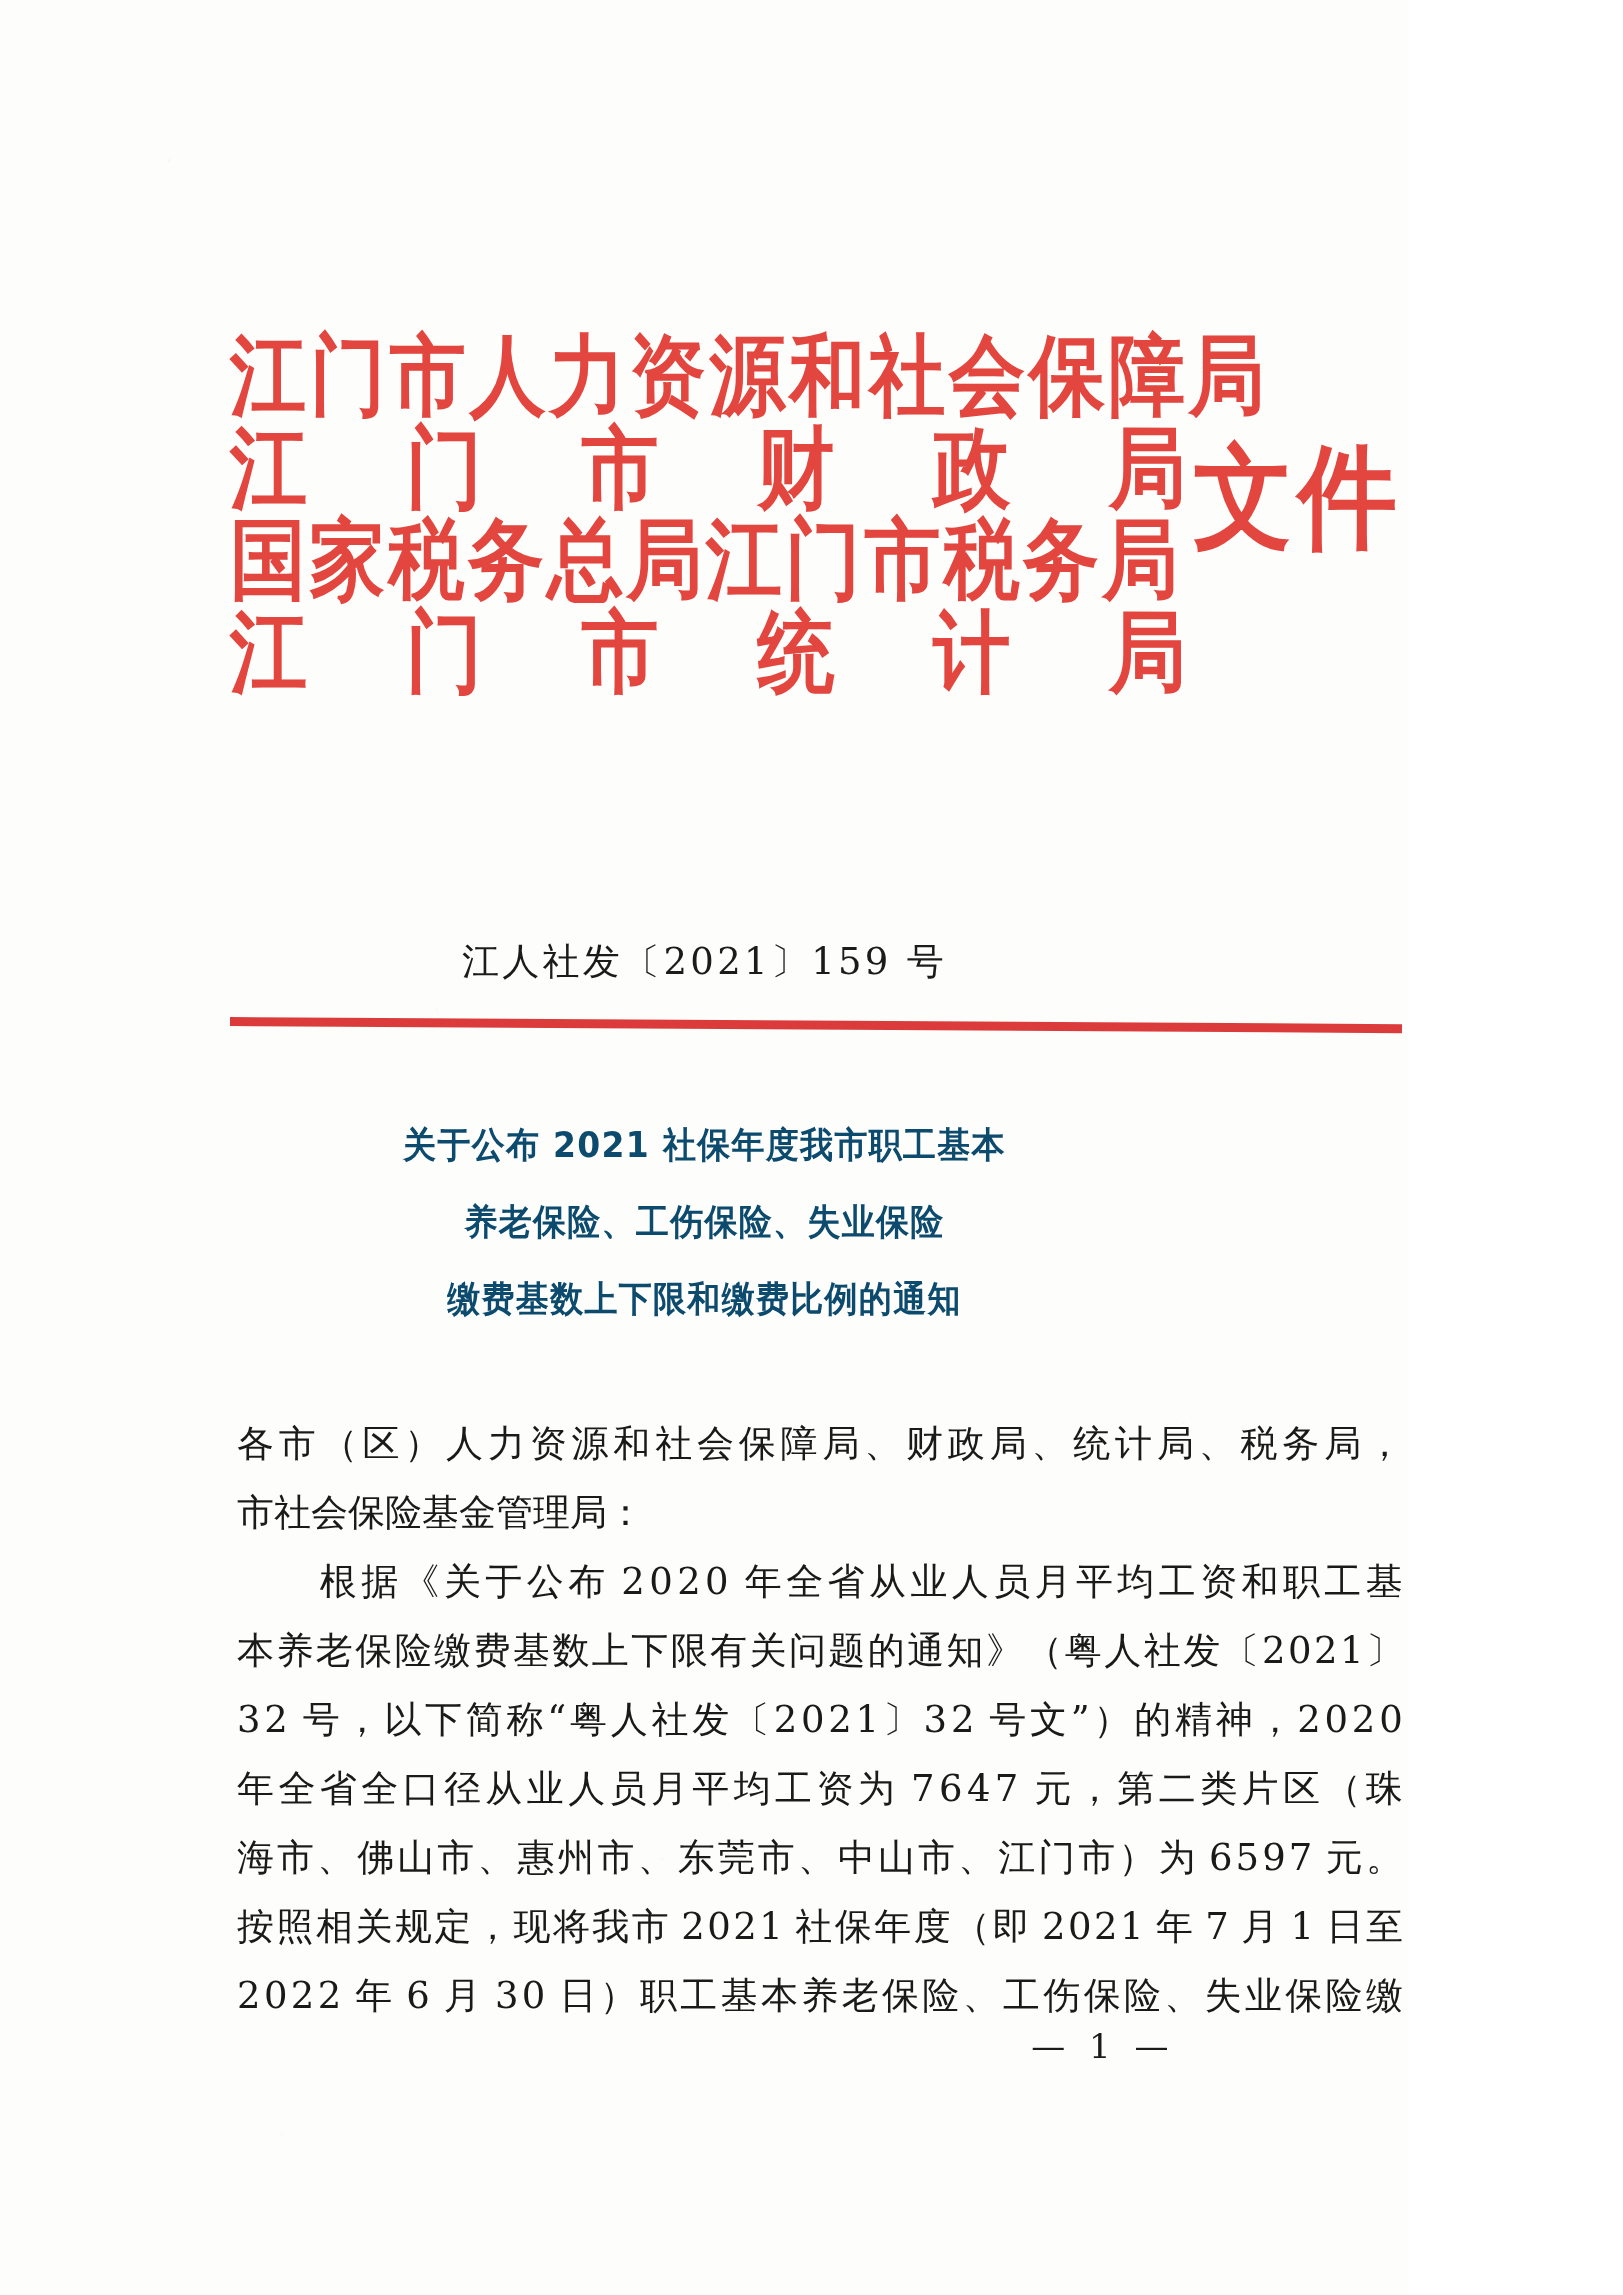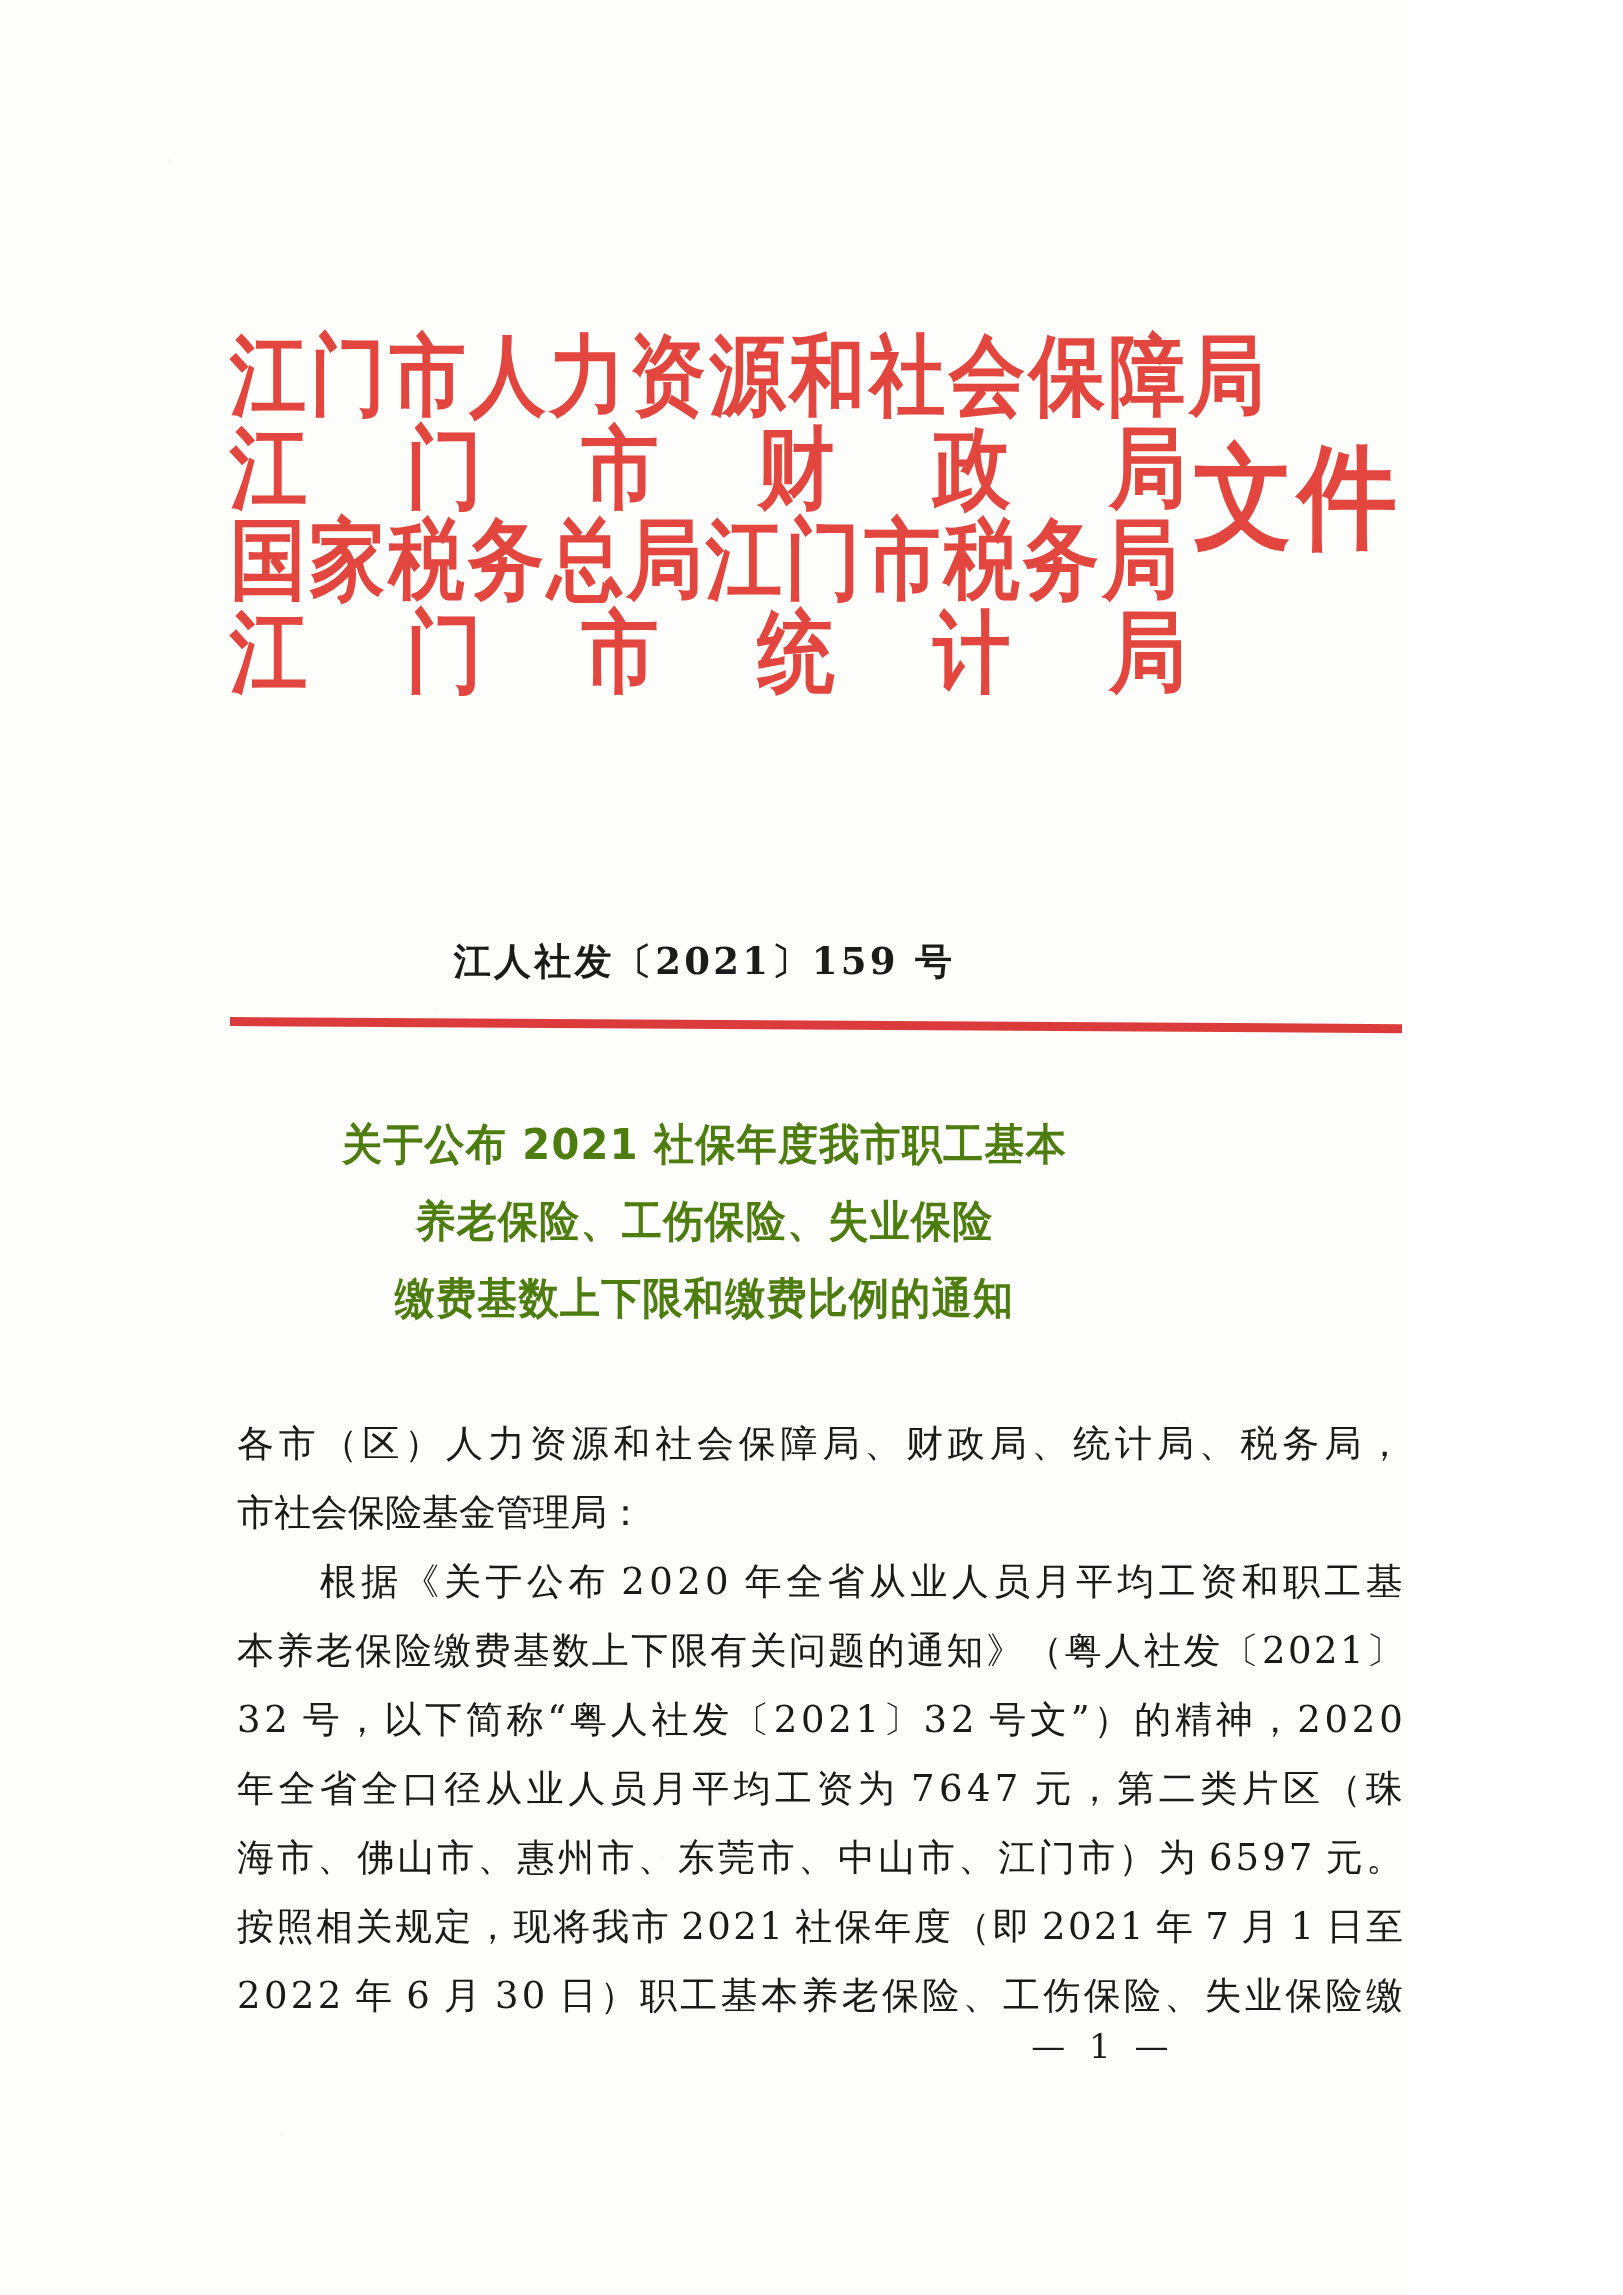--- a/index.html
+++ b/index.html
@@ -103,21 +103,20 @@
   .doc-number {
     position: absolute;
     left: 0;
     right: 0;
     top: 937px;
     text-align: center;
     font-family: "DejaVu Serif", "Liberation Serif", serif;
     font-size: 37px;
     letter-spacing: 3.3px;
     color: #1b1b1b;
-    font-weight: bold;
   }
 
   
   .red-rule {
     position: absolute;
     left: 230px;
     top: 1017px;
     width: 1172px;
     height: 8.5px;
     background: #dc3b3b;
@@ -125,24 +124,24 @@
     transform-origin: left center;
   }
 
   
   .doc-title {
     position: absolute;
     left: 0;
     right: 0;
     top: 1106px;
     text-align: center;
-    color: #4d7c0f;
+    color: #0c4a6e;
     font-family: "DejaVu Sans", "Liberation Sans", sans-serif;
     font-weight: 700;
-    font-size: 40px;
+    font-size: 33px;
     line-height: 77px;
     letter-spacing: 1.3px;
   }
   .doc-title .tl { display: block; transform: scaleY(1.08); }
 
   
   .body-block {
     position: absolute;
     left: 237px;
     top: 1409px;

